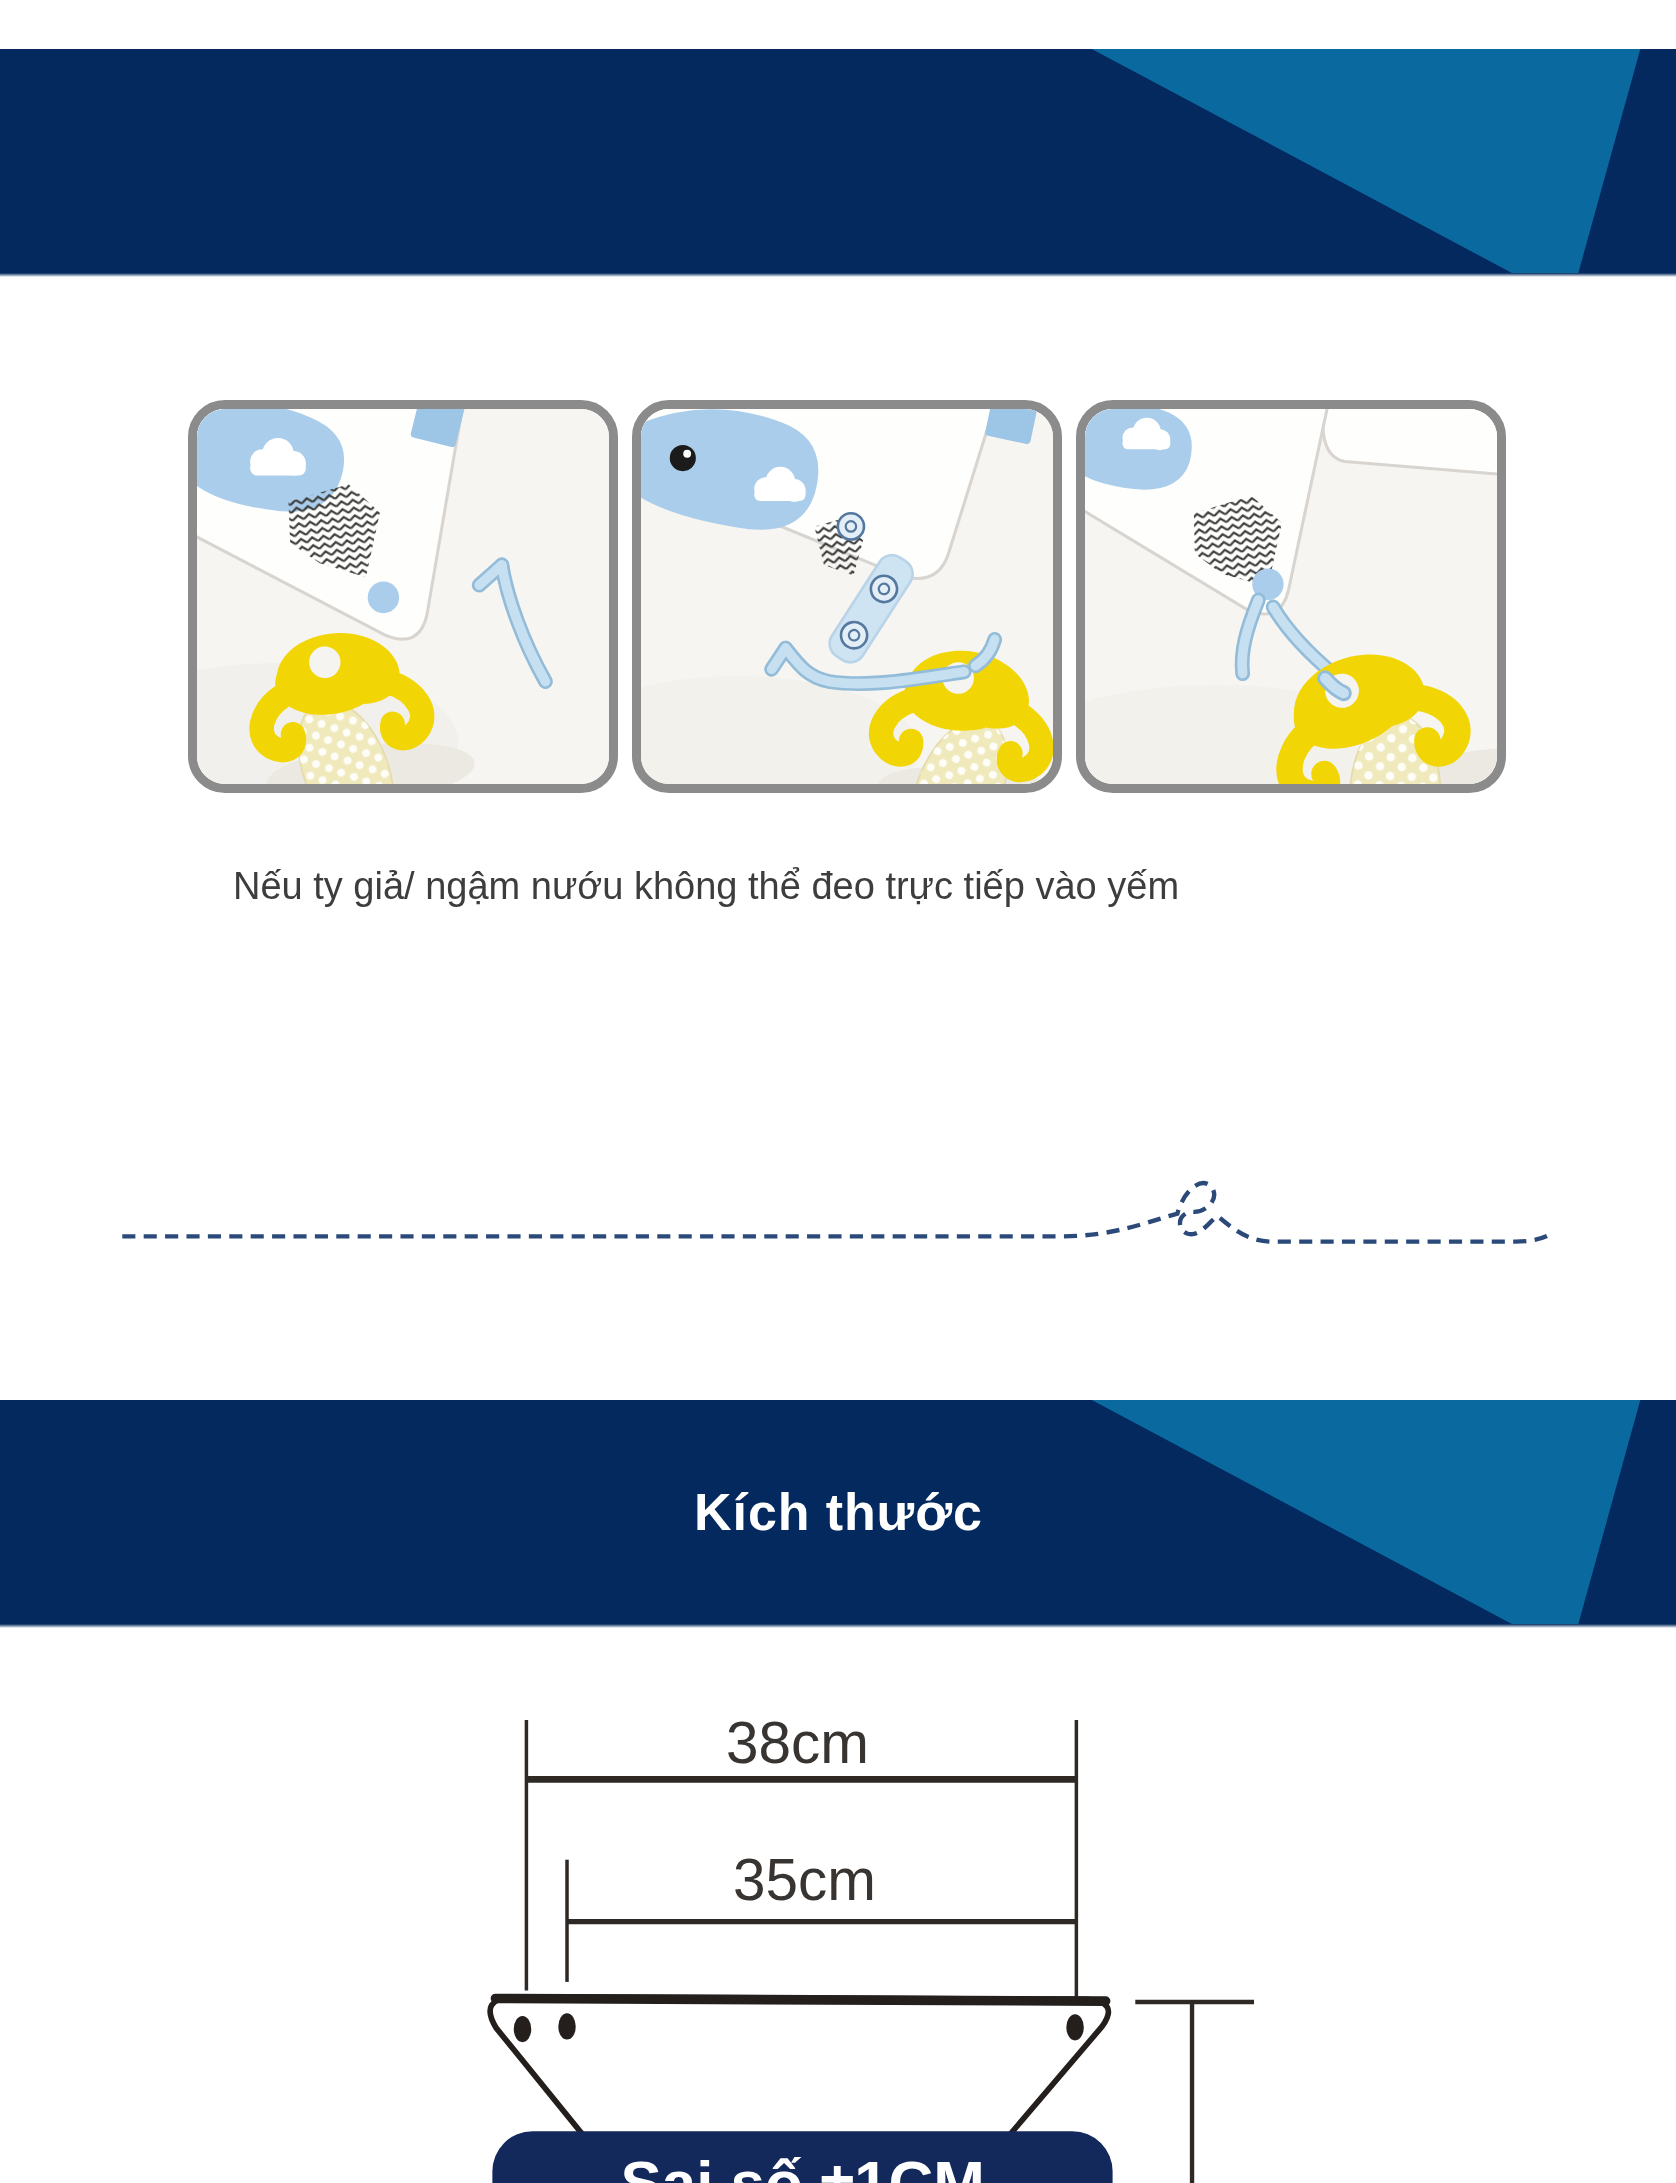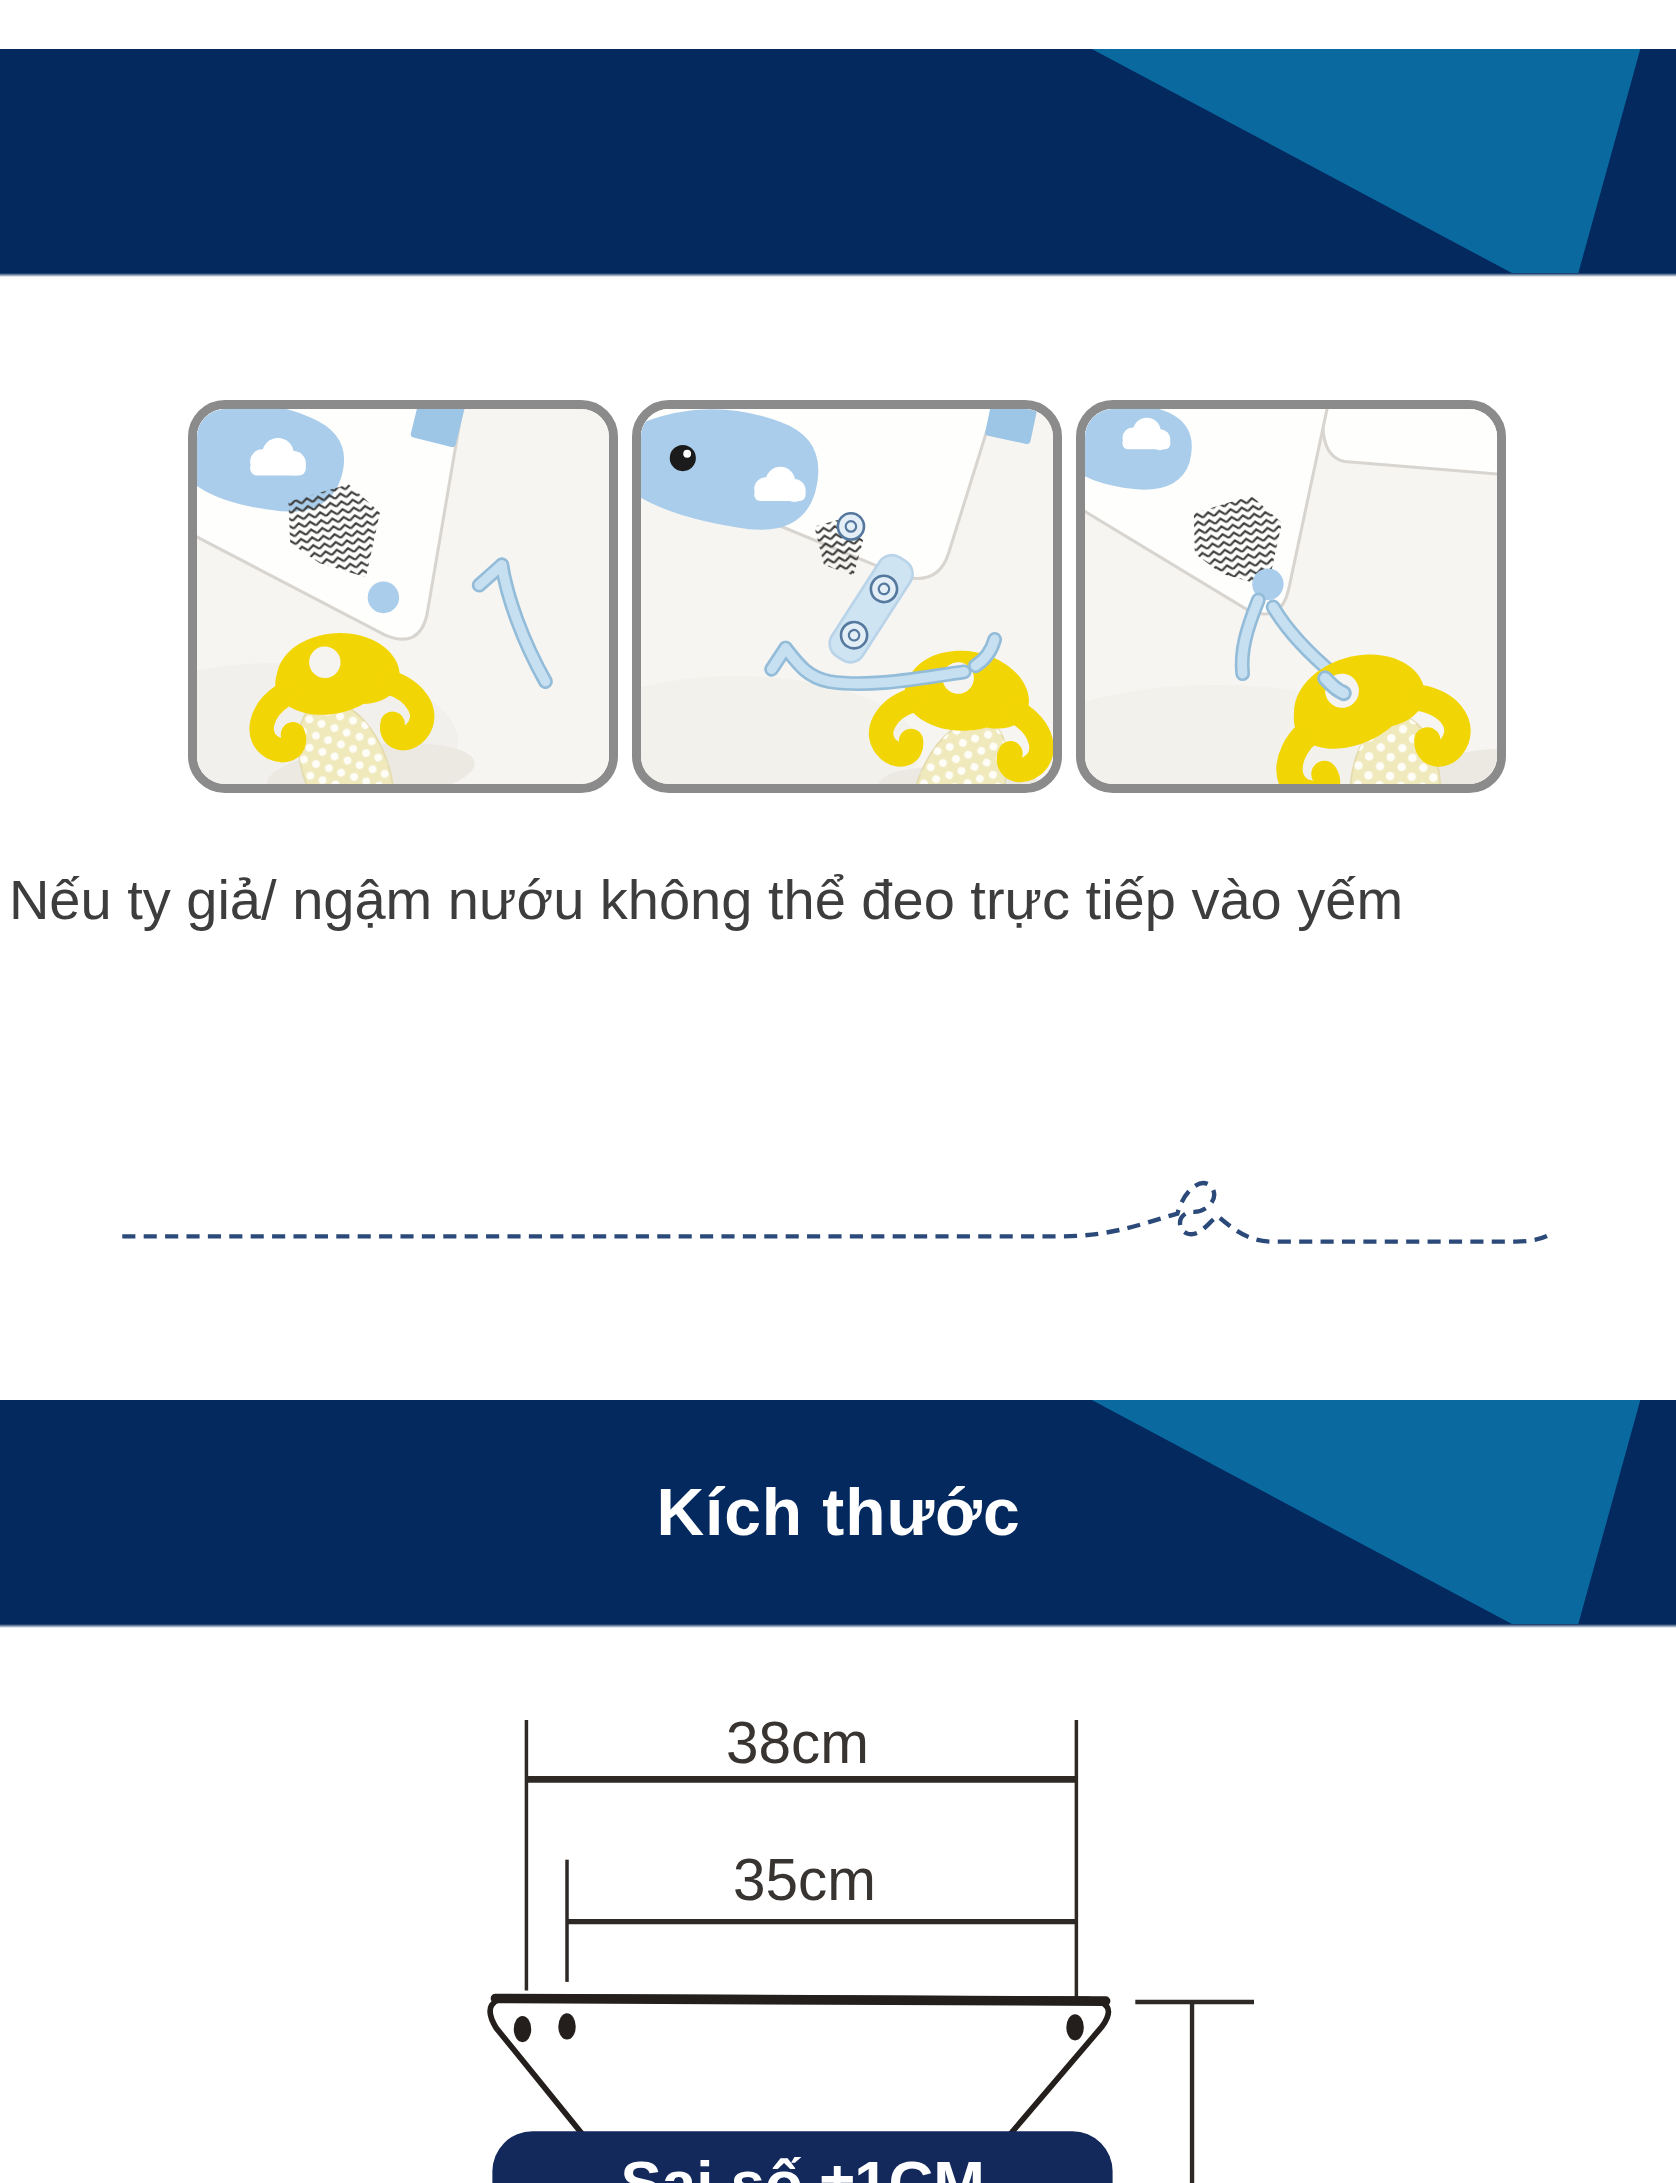--- a/index.html
+++ b/index.html
@@ -9,33 +9,33 @@
   }
   
   .band{position:absolute;left:0;width:1677px;height:224px;background:var(--band-navy,#04295E);}
   .band-top{top:49px;}
   .band-size{top:1400px;}
   .band::after{content:"";position:absolute;left:0;right:0;top:100%;height:4.4px;
     background:linear-gradient(var(--band-navy,#04295E),rgba(255,255,255,0));}
   .accent{position:absolute;left:0;top:0;width:100%;height:100%;display:block;}
   .band-title{
     position:absolute;inset:0;margin:0;display:flex;align-items:center;justify-content:center;
-    color:#ffffff;font-size:66px;font-weight:bold;letter-spacing:0.9px;
+    color:#ffffff;font-size:52px;font-weight:bold;letter-spacing:0.9px;
   }
   
   .photos{position:absolute;top:400px;left:188px;width:1317px;display:flex;gap:14px;}
   .photo{
     width:430px;height:393px;margin:0;box-sizing:border-box;flex:0 0 auto;
     border:9.6px solid var(--frame-gray,#8B8B8B);border-radius:37px;overflow:hidden;
     background:#F7F5F2;
   }
   .photo svg{display:block;width:100%;height:100%;}
   
   .caption{position:absolute;top:859px;left:0;width:1412px;margin:0;text-align:center;
-    color:var(--text-dark,#3D3D3D);font-size:56px;line-height:1.45;font-weight:400;}
+    color:var(--text-dark,#3D3D3D);font-size:38px;line-height:1.45;font-weight:400;}
   .cap-line{display:block;}
   
   .divider{position:absolute;left:0;width:1677px;height:140px;}
   .divider path{fill:none;stroke:var(--divider-blue,#2B4A7A);stroke-width:10;stroke-dasharray:30 19;}
   
   .diagram{position:absolute;top:1672px;left:0;width:1677px;height:742px;}
   .dim-line{stroke:var(--line-dark,#2E2925);}
   .dim-text{fill:#383431;font-size:134px;font-family:"Liberation Sans",sans-serif;}
   .bib-outline{fill:#ffffff;stroke:#241F1C;stroke-width:13;stroke-linejoin:round;}
   .bib-topedge{stroke:#241F1C;stroke-width:22;stroke-linecap:round;}

